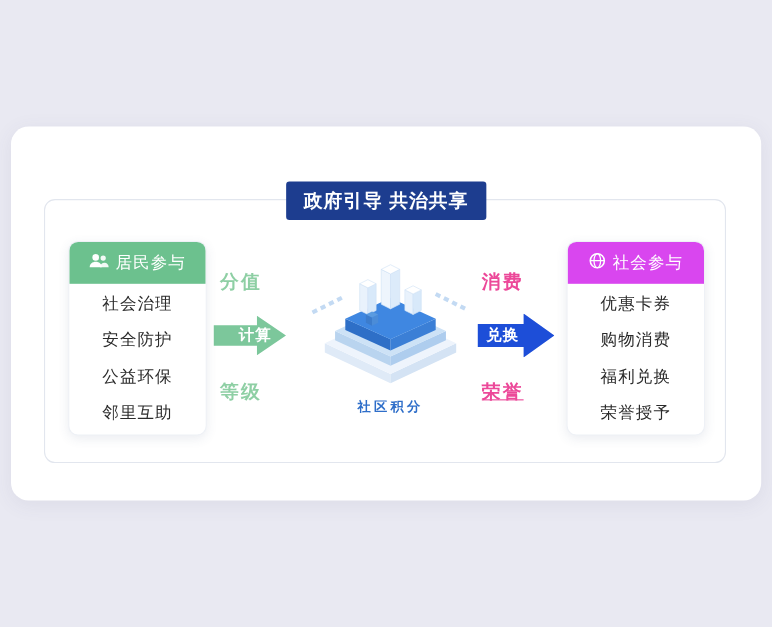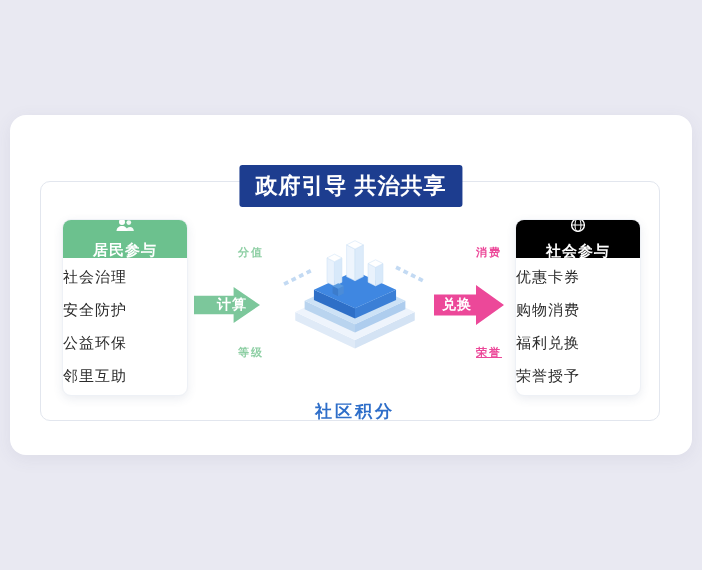--- a/index.html
+++ b/index.html
@@ -24,21 +24,21 @@
     width: 620px; height: 240px;
     border: 1px solid #e2e6ee;
     border-radius: 10px;
   }
   .title-badge {
     position: absolute;
     left: 50%; top: 50px;
     transform: translateX(-50%);
     background: #1d3d8f;
     color: #ffffff;
-    font-size: 22px;
+    font-size: 17px;
     font-weight: bold;
     letter-spacing: 1px;
     padding: 6px 16px;
     border-radius: 3px;
     white-space: nowrap;
     z-index: 3;
   }
   .panel {
     position: absolute;
     width: 126px;
@@ -50,42 +50,41 @@
     z-index: 2;
   }
   .panel-header {
     height: 38px;
     display: flex;
     align-items: center;
     justify-content: center;
     gap: 6px;
     color: #ffffff;
     font-size: 15px;
-    font-weight: bold;
-    letter-spacing: 1px;
-    flex-direction: column;
+    font-weight: normal;
+    letter-spacing: 1px;
   }
   .panel-green { left: 52px; top: 104px; }
   .panel-green .panel-header { background: #6cc18e; }
   .panel-blue { left: 505px; top: 104px; }
-  .panel-blue .panel-header { background: #000000; }
+  .panel-blue .panel-header { background: #d946ef; }
   .panel-body { padding: 2px 0 3px; }
   .panel-item {
     height: 33px;
     line-height: 33px;
-    text-align: left;
+    text-align: center;
     font-size: 15px;
     color: #2b2b2b;
     letter-spacing: 1px;
   }
   .flow-label {
     position: absolute;
     width: 64px;
-    text-align: right;
-    font-size: 11px;
+    text-align: left;
+    font-size: 17px;
     font-weight: bold;
     letter-spacing: 2px;
   }
   .flow-label.green { color: #8ecfa4; }
   .flow-label.blue { color: #ec4899; }
   .lbl-score  { left: 190px; top: 130px; }
   .lbl-level  { left: 190px; top: 230px; }
   .lbl-consume{ left: 428px; top: 130px; }
   .lbl-honor  { left: 428px; top: 230px; text-decoration: underline; }
   .block-arrow {
@@ -100,39 +99,38 @@
   .arrow-green {
     left: 184px; top: 172px;
     width: 66px; height: 36px;
     background: #7cc79b;
     clip-path: polygon(0% 24%, 60% 24%, 60% 0%, 100% 50%, 60% 100%, 60% 76%, 0% 76%);
     padding-left: 23px;
   }
   .arrow-blue {
     left: 424px; top: 170px;
     width: 70px; height: 40px;
-    background: #ec4899;
+    background: #1d4ed8;
     clip-path: polygon(0% 24%, 60% 24%, 60% 0%, 100% 50%, 60% 100%, 60% 76%, 0% 76%);
     padding-left: 8px;
   }
   .illustration {
     position: absolute;
     left: 270px; top: 100px;
     width: 150px; height: 140px;
   }
   .center-caption {
     position: absolute;
     left: 255px; top: 247px;
     width: 180px;
     text-align: center;
-    font-size: 17px;
+    font-size: 12px;
     font-weight: bold;
     letter-spacing: 3px;
     color: #2e6ec9;
-    margin-top: 38px;
   }
 </style>
 </head>
 <body>
 
 <div class="card">
 
   <div class="title-badge">政府引导 共治共享</div>
 
   <div class="inner-frame"></div>

